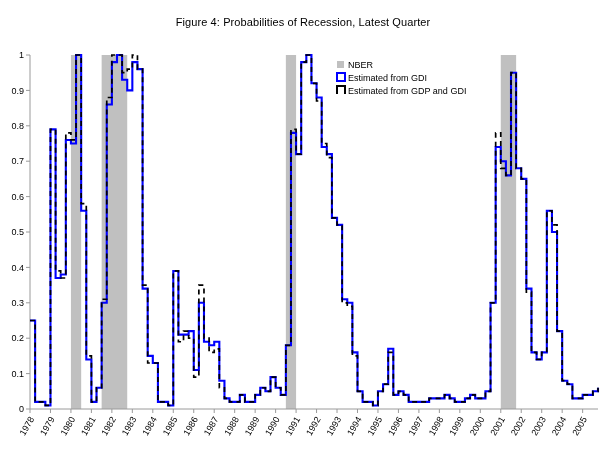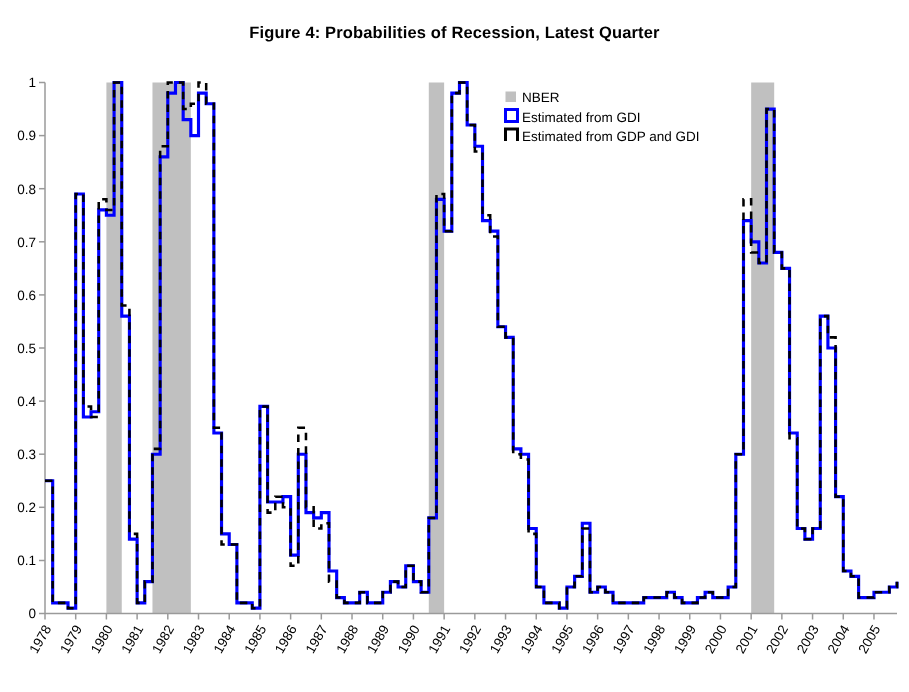--- a/index.html
+++ b/index.html
@@ -7,21 +7,21 @@
     width:606px;height:461px;
     background:#ffffff;
     font-family:"Liberation Sans", sans-serif;
     overflow:hidden;
     position:relative;
   }
   #chart-root{position:absolute;left:0;top:0;width:606px;height:461px;}
   #title{
     position:absolute;left:0;top:16px;width:606px;
     text-align:center;
-    font-size:11px;font-weight:bold;color:#000;
+    font-size:11px;font-weight:normal;color:#000;
     letter-spacing:0.1px;
   }
   svg{position:absolute;left:0;top:0;}
   .ylab{font-size:9px;fill:#000;font-family:"Liberation Sans", sans-serif;}
   .xlab{font-size:9px;fill:#000;font-family:"Liberation Sans", sans-serif;}
   .legtxt{font-size:9px;fill:#000;font-family:"Liberation Sans", sans-serif;}
 </style>
 </head>
 <body>
 

